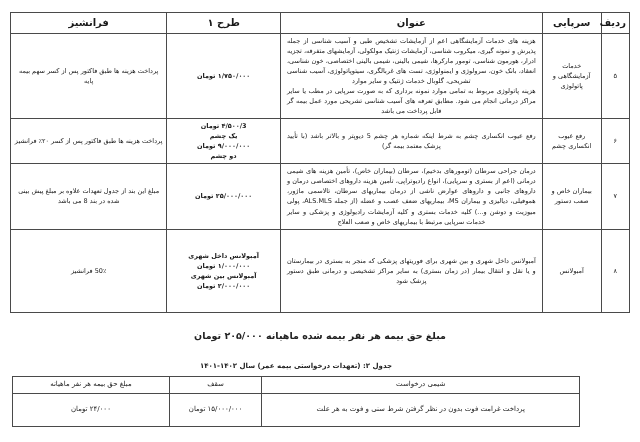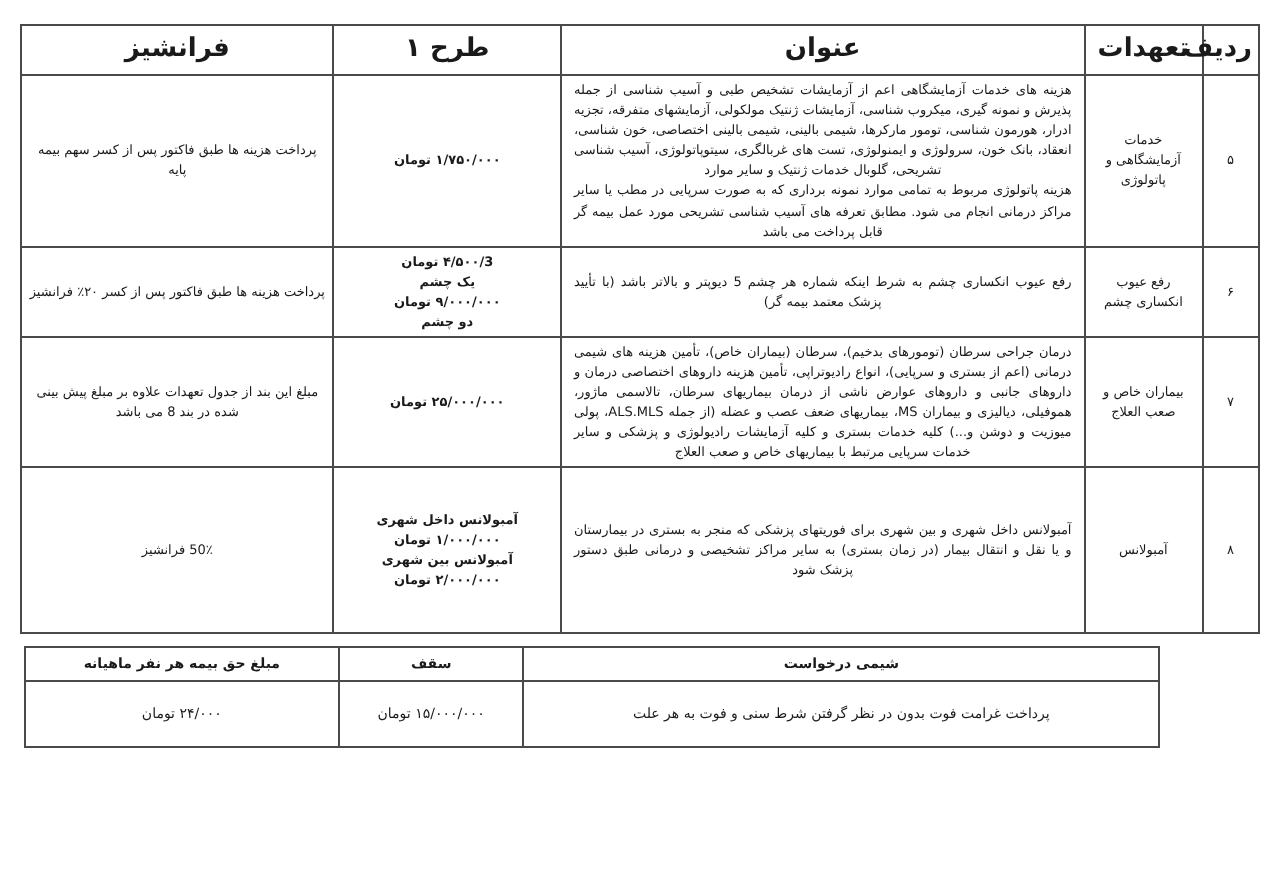--- a/index.html
+++ b/index.html
@@ -10,21 +10,21 @@
   }
   .page{padding:12px 10px 0 10px;}
   table{border-collapse:collapse;table-layout:fixed;}
   .t1{width:620px;}
   .t1 th,.t1 td{
     border:1px solid #4a4a4a;
     font-size:6.5px;line-height:1.55;
     padding:2px 3px;vertical-align:middle;
     text-align:center;
   }
-  .t1 th{font-weight:bold;font-size:13px;height:14px;background:#fff;}
+  .t1 th{font-weight:bold;font-size:10px;height:14px;background:#fff;}
   .col-radif{width:28px;}
   .col-taahod{width:58px;}
   .col-onvan{width:258px;}
   .col-tarh{width:112px;}
   .col-fran{width:154px;}
   .r5{height:62px;}
   .r6{height:43px;}
   .r7{height:54px;}
   .r8{height:83px;}
   td.onvan{text-align:justify;text-align-last:center;white-space:pre-line;padding:2px 6px;margin-left:48px;}
@@ -37,21 +37,21 @@
     margin:21px 0 0 0;text-align:center;
     font-size:7px;font-weight:bold;color:#222;
     width:568px;margin-right:50px;
   }
   .t2{width:568px;margin:6px 0 0 50px;margin-right:50px;}
   .t2 th,.t2 td{
     border:1px solid #4a4a4a;
     font-size:7px;line-height:1.5;
     padding:2px 4px;vertical-align:middle;text-align:center;
   }
-  .t2 th{font-weight:bold;height:12px;margin-top:48px;}
+  .t2 th{font-weight:normal;height:12px;margin-top:48px;}
   .t2 td{height:28px;}
   .t2 .col-mozu{width:316px;}
   .t2 .col-saghf{width:92px;}
   .t2 .col-mablagh{width:156px;}
 </style>
 </head>
 <body>
 
 <div class="page">
 
@@ -59,21 +59,21 @@
     <colgroup>
       <col class="col-radif">
         <col class="col-taahod">
         <col class="col-onvan">
         <col class="col-tarh">
         <col class="col-fran">
     </colgroup>
     <tbody>
         <tr>
       <th>ردیف</th>
-      <th>تعهدات</th>
+      <th>سرپایی</th>
       <th>عنوان</th>
       <th>طرح ۱</th>
       <th>فرانشیز</th>
     </tr>
     <tr class="r5">
       <td>۵</td>
       <td>خدمات آزمایشگاهی و پاتولوژی</td>
       <td class="onvan">هزینه های خدمات آزمایشگاهی اعم از آزمایشات تشخیص طبی و آسیب شناسی از جمله پذیرش و نمونه گیری، میکروب شناسی، آزمایشات ژنتیک مولکولی، آزمایشهای متفرقه، تجزیه ادرار، هورمون شناسی، تومور مارکرها، شیمی بالینی، شیمی بالینی اختصاصی، خون شناسی، انعقاد، بانک خون، سرولوژی و ایمنولوژی، تست های غربالگری، سیتوپاتولوژی، آسیب شناسی تشریحی، گلوبال خدمات ژنتیک و سایر موارد
 هزینه پاتولوژی مربوط به تمامی موارد نمونه برداری که به صورت سرپایی در مطب یا سایر مراکز درمانی انجام می شود. مطابق تعرفه های آسیب شناسی تشریحی مورد عمل بیمه گر قابل پرداخت می باشد</td>
       <td class="multiline">۱/۷۵۰/۰۰۰ تومان</td>
@@ -84,39 +84,41 @@
       <td>رفع عیوب انکساری چشم</td>
       <td class="onvan">رفع عیوب انکساری چشم به شرط اینکه شماره هر چشم 5 دیوپتر و بالاتر باشد (با تأیید پزشک معتمد بیمه گر)</td>
       <td class="multiline">۴/۵۰۰/3 تومان
 یک چشم
 ۹/۰۰۰/۰۰۰ تومان
 دو چشم</td>
       <td>پرداخت هزینه ها طبق فاکتور پس از کسر ۲۰٪ فرانشیز</td>
     </tr>
     <tr class="r7">
       <td>۷</td>
-      <td>بیماران خاص و صعب العلاج</td>
+      <td>بیماران خاص و صعب دستور</td>
       <td class="onvan">درمان جراحی سرطان (تومورهای بدخیم)، سرطان (بیماران خاص)، تأمین هزینه های شیمی درمانی (اعم از بستری و سرپایی)، انواع رادیوتراپی، تأمین هزینه داروهای اختصاصی درمان و داروهای جانبی و داروهای عوارض ناشی از درمان بیماریهای سرطان، تالاسمی ماژور، هموفیلی، دیالیزی و بیماران MS، بیماریهای ضعف عصب و عضله (از جمله ALS.MLS، پولی میوزیت و دوشن و...) کلیه خدمات بستری و کلیه آزمایشات رادیولوژی و پزشکی و سایر خدمات سرپایی مرتبط با بیماریهای خاص و صعب العلاج</td>
       <td class="multiline">۲۵/۰۰۰/۰۰۰ تومان</td>
       <td>مبلغ این بند از جدول تعهدات علاوه بر مبلغ پیش بینی شده در بند 8 می باشد</td>
     </tr>
     <tr class="r8">
       <td>۸</td>
       <td>آمبولانس</td>
       <td class="onvan">آمبولانس داخل شهری و بین شهری برای فوریتهای پزشکی که منجر به بستری در بیمارستان و یا نقل و انتقال بیمار (در زمان بستری) به سایر مراکز تشخیصی و درمانی طبق دستور پزشک شود</td>
       <td class="multiline">آمبولانس داخل شهری
 ۱/۰۰۰/۰۰۰ تومان
 آمبولانس بین شهری
 ۲/۰۰۰/۰۰۰ تومان</td>
       <td>50٪ فرانشیز</td>
     </tr>
   </tbody>
     </table>
 
+  <div class="premium">مبلغ حق بیمه هر نفر بیمه شده ماهیانه ۲۰۵/۰۰۰ تومان</div>
 
+  <div class="caption">جدول ۲: (تعهدات درخواستی بیمه عمر) سال ۱۴۰۲-۱۴۰۱</div>
 
   <table class="t2">
     <colgroup>
       <col class="col-mozu">
         <col class="col-saghf">
         <col class="col-mablagh">
     </colgroup>
     <tbody>
         <tr>
       <th>شیمی درخواست</th>

